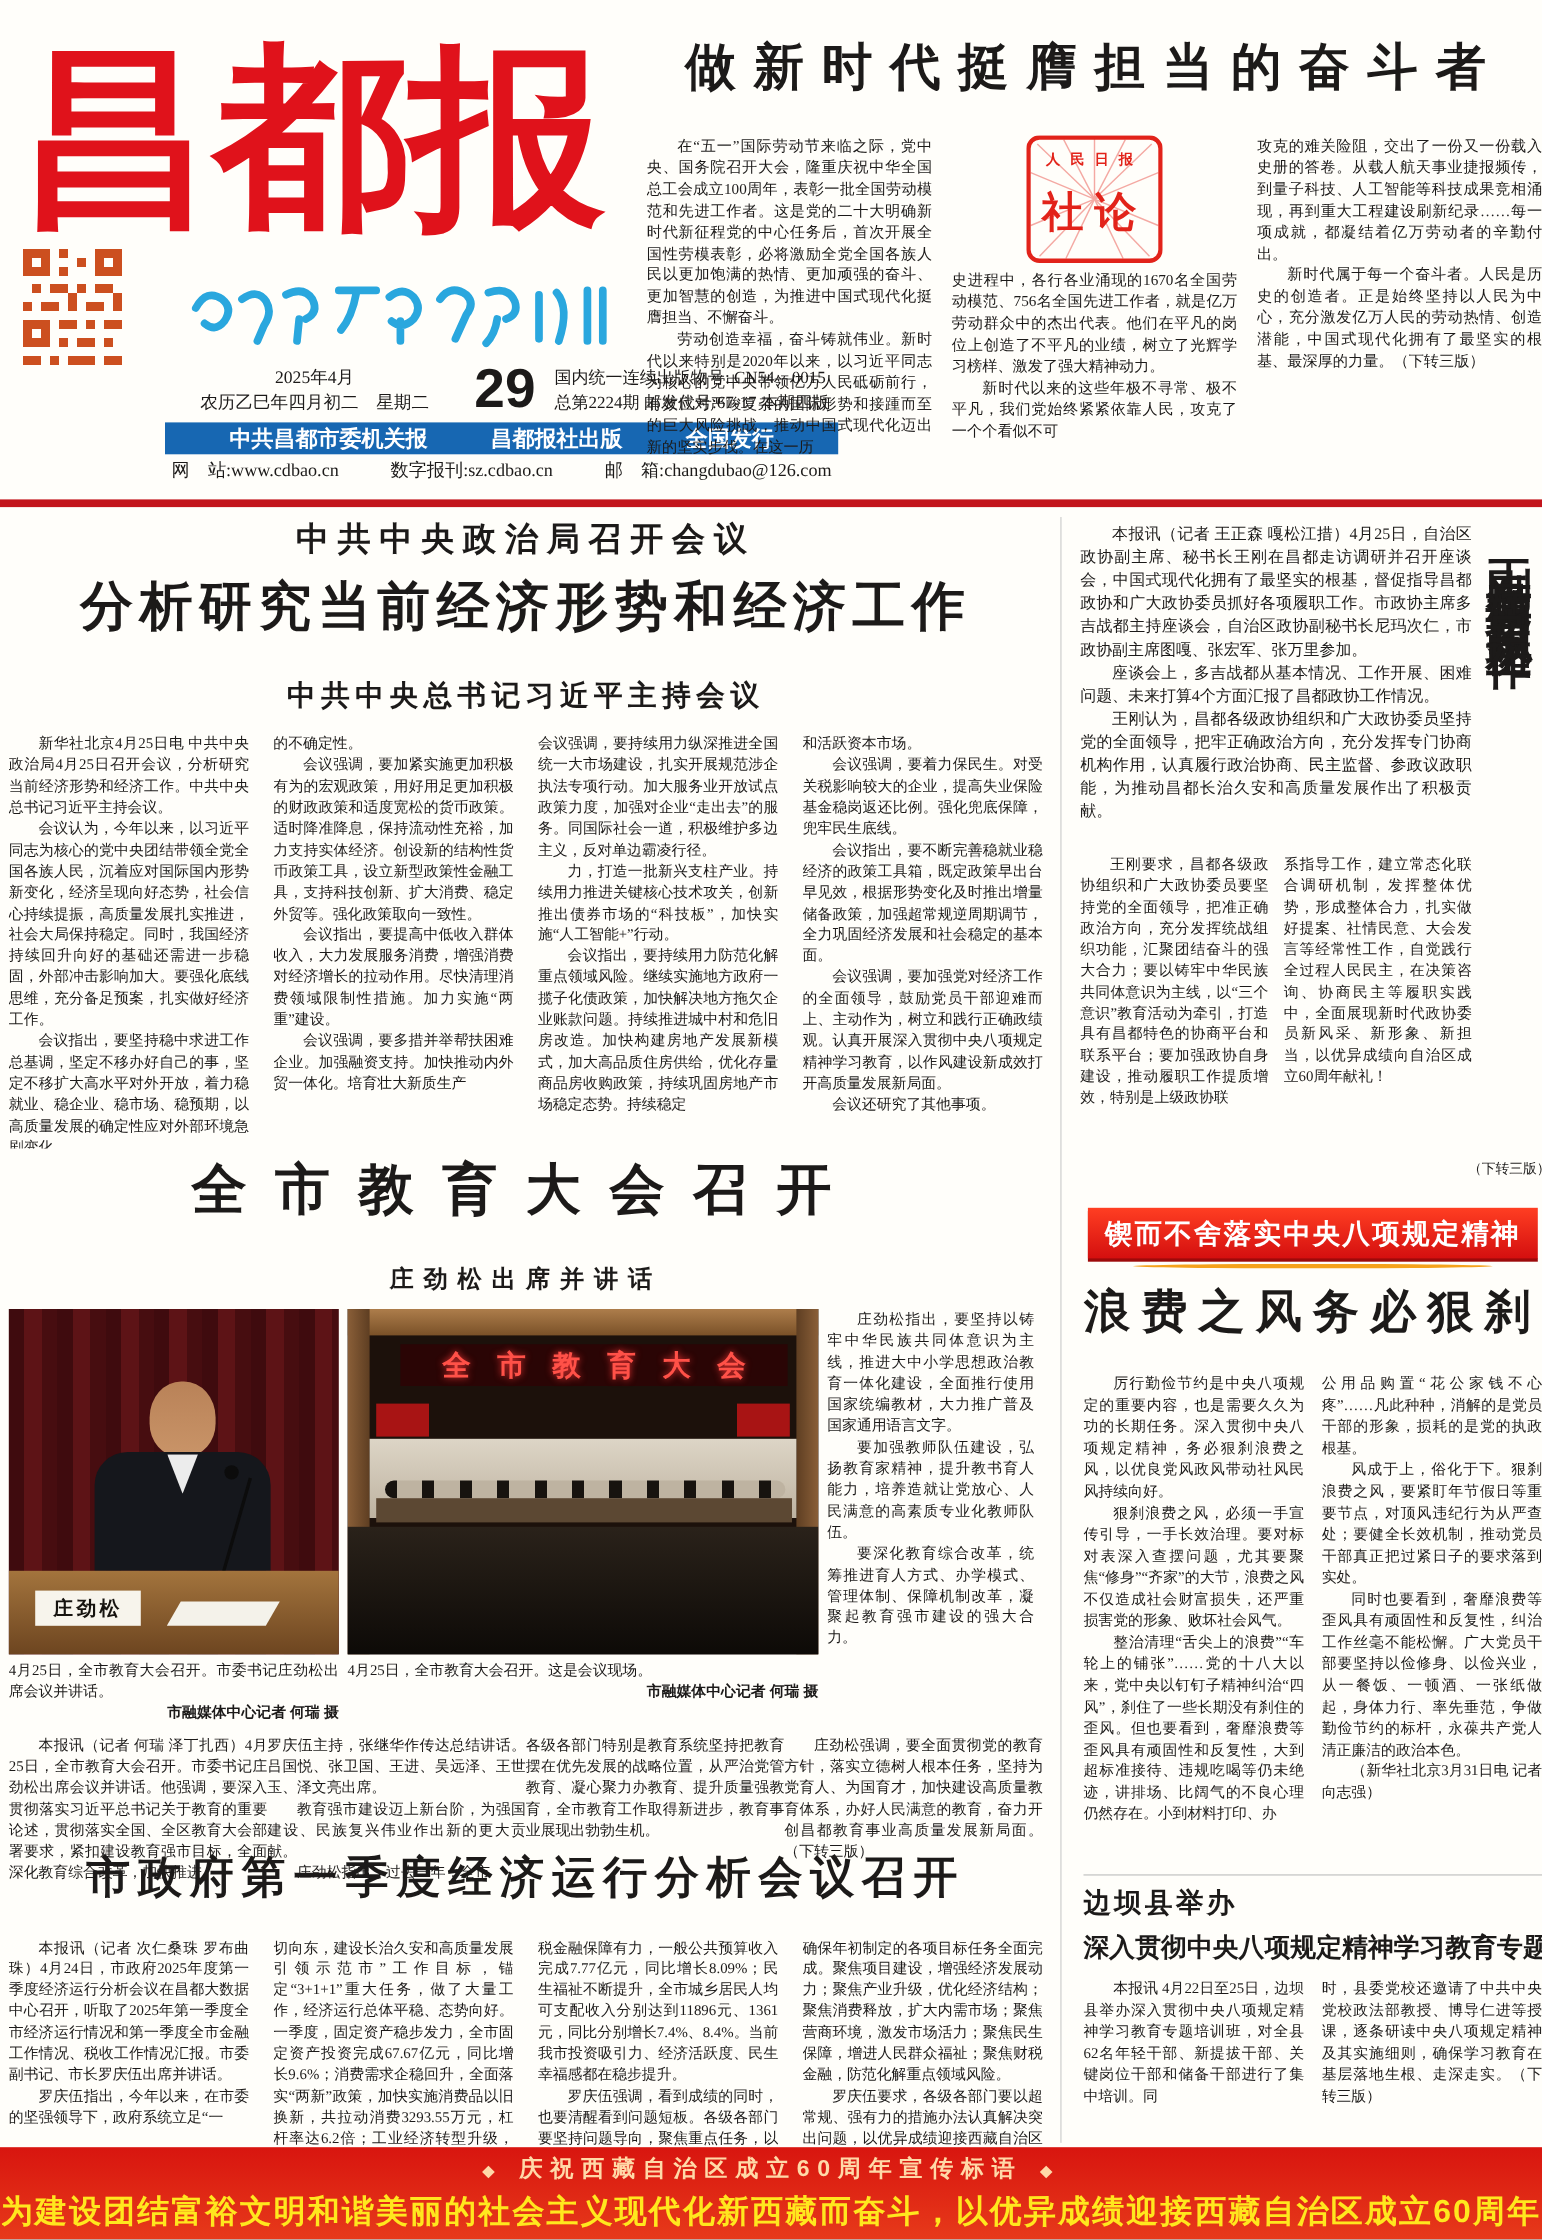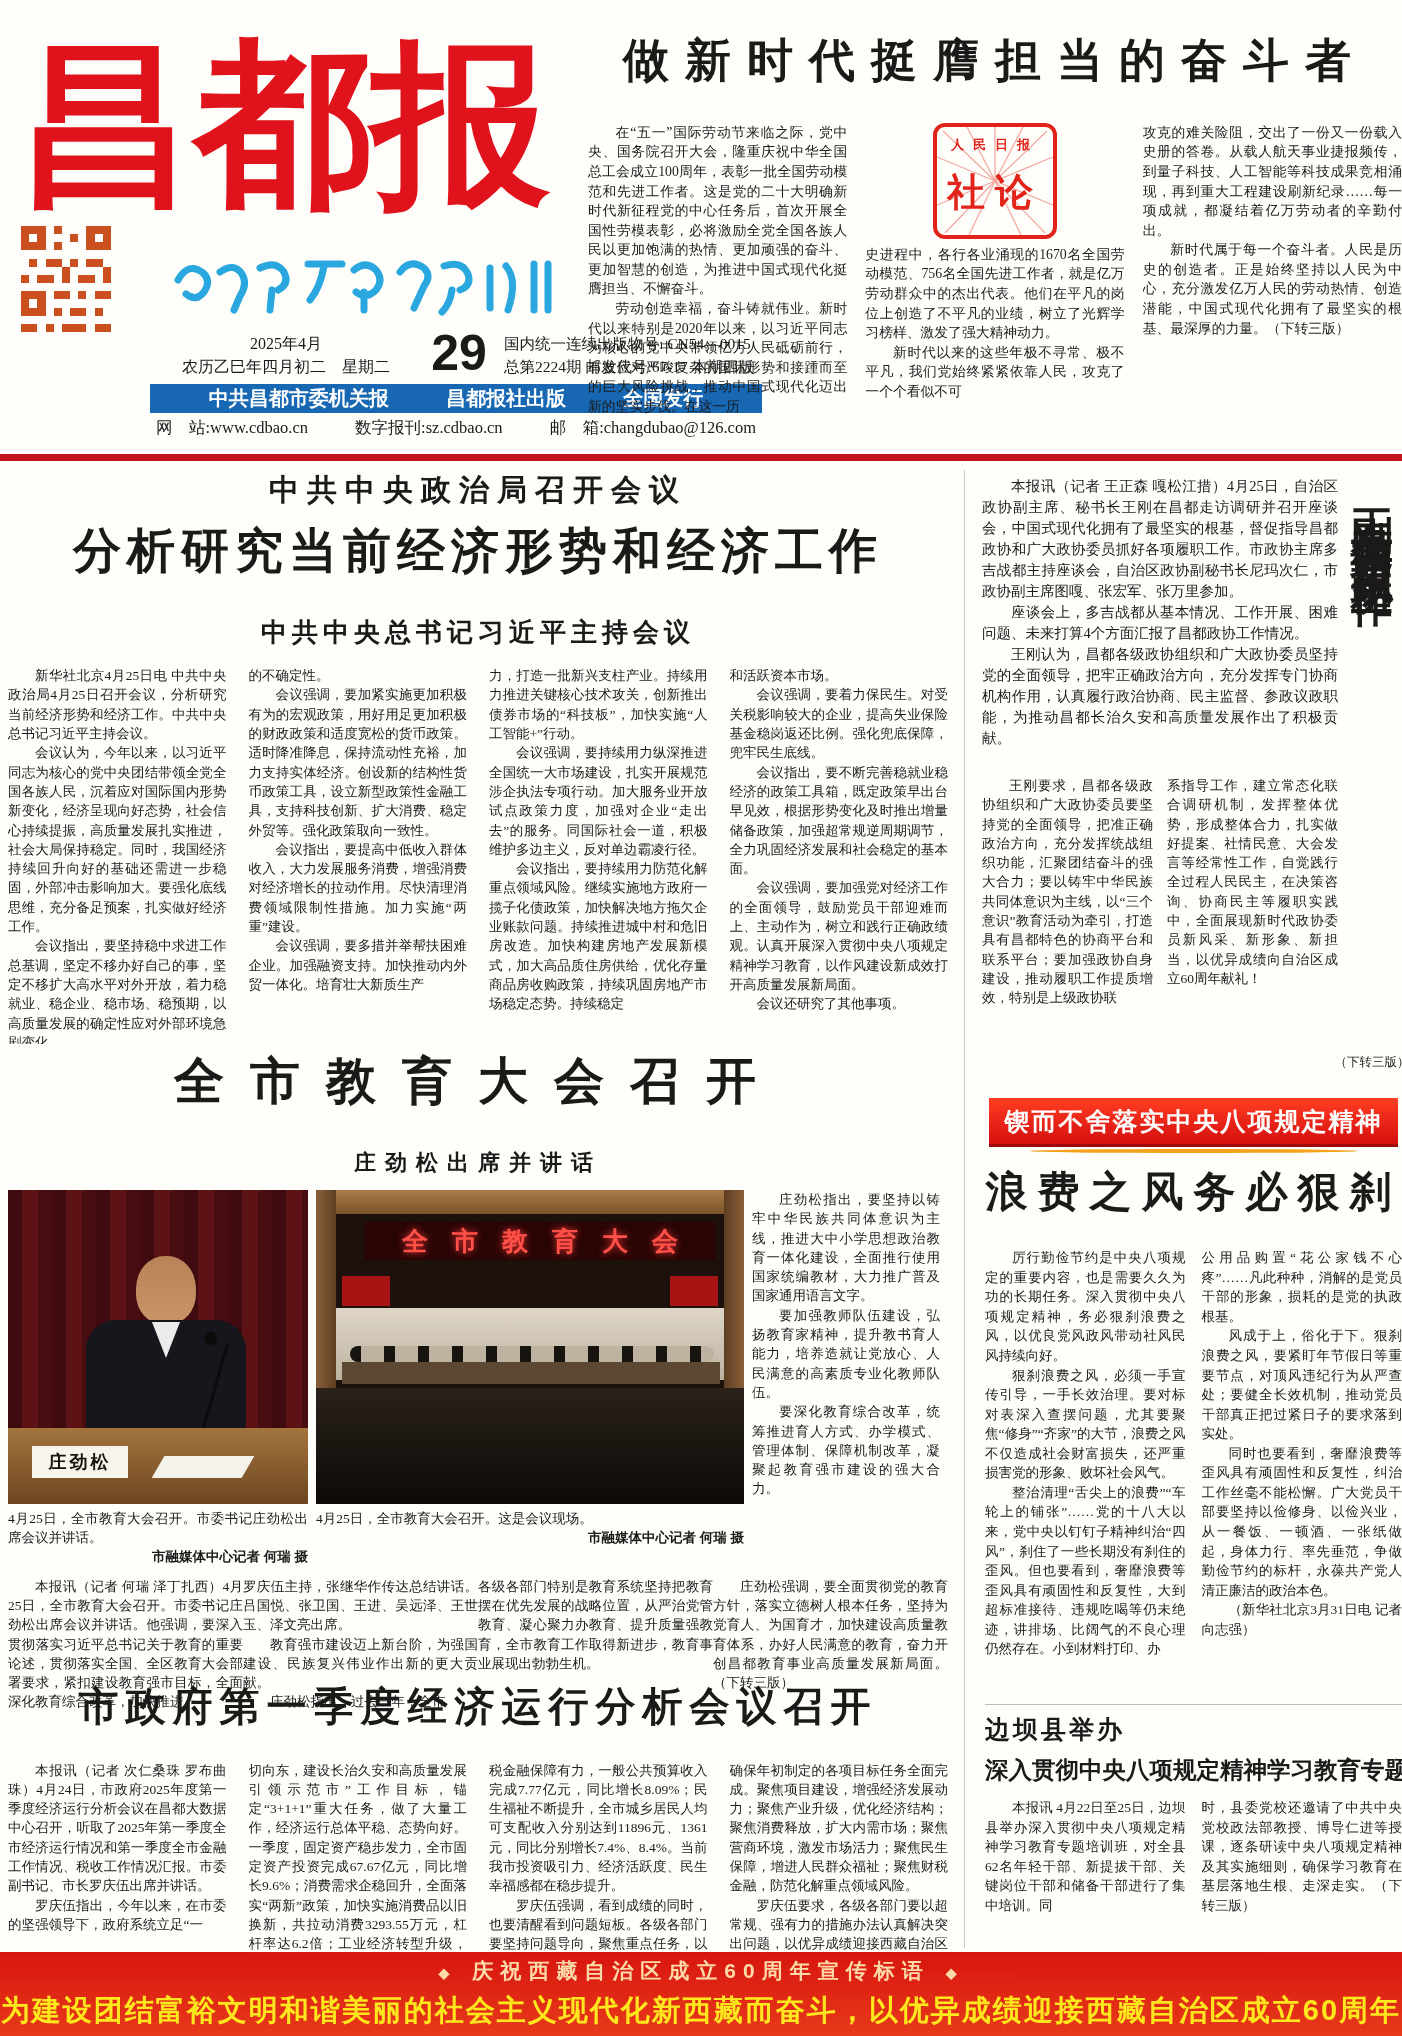--- a/index.html
+++ b/index.html
@@ -260,22 +260,22 @@
           <p>会议认为，今年以来，以习近平同志为核心的党中央团结带领全党全国各族人民，沉着应对国际国内形势新变化，经济呈现向好态势，社会信心持续提振，高质量发展扎实推进，社会大局保持稳定。同时，我国经济持续回升向好的基础还需进一步稳固，外部冲击影响加大。要强化底线思维，充分备足预案，扎实做好经济工作。</p>
           <p>会议指出，要坚持稳中求进工作总基调，坚定不移办好自己的事，坚定不移扩大高水平对外开放，着力稳就业、稳企业、稳市场、稳预期，以高质量发展的确定性应对外部环境急剧变化</p>
         </div>
       <div class="col cont">
           <p>的不确定性。</p>
           <p>会议强调，要加紧实施更加积极有为的宏观政策，用好用足更加积极的财政政策和适度宽松的货币政策。适时降准降息，保持流动性充裕，加力支持实体经济。创设新的结构性货币政策工具，设立新型政策性金融工具，支持科技创新、扩大消费、稳定外贸等。强化政策取向一致性。</p>
           <p>会议指出，要提高中低收入群体收入，大力发展服务消费，增强消费对经济增长的拉动作用。尽快清理消费领域限制性措施。加力实施“两重”建设。</p>
           <p>会议强调，要多措并举帮扶困难企业。加强融资支持。加快推动内外贸一体化。培育壮大新质生产</p>
         </div>
       <div class="col cont">
+          <p>会议强调，要持续用力纵深推进全国统一大市场建设，扎实开展规范涉企执法专项行动。加大服务业开放试点政策力度，加强对企业“走出去”的服务。同国际社会一道，积极维护多边主义，反对单边霸凌行径。</p>
           <p>力，打造一批新兴支柱产业。持续用力推进关键核心技术攻关，创新推出债券市场的“科技板”，加快实施“人工智能+”行动。</p>
-          <p>会议强调，要持续用力纵深推进全国统一大市场建设，扎实开展规范涉企执法专项行动。加大服务业开放试点政策力度，加强对企业“走出去”的服务。同国际社会一道，积极维护多边主义，反对单边霸凌行径。</p>
           <p>会议指出，要持续用力防范化解重点领域风险。继续实施地方政府一揽子化债政策，加快解决地方拖欠企业账款问题。持续推进城中村和危旧房改造。加快构建房地产发展新模式，加大高品质住房供给，优化存量商品房收购政策，持续巩固房地产市场稳定态势。持续稳定</p>
         </div>
       <div class="col cont">
           <p>和活跃资本市场。</p>
           <p>会议强调，要着力保民生。对受关税影响较大的企业，提高失业保险基金稳岗返还比例。强化兜底保障，兜牢民生底线。</p>
           <p>会议指出，要不断完善稳就业稳经济的政策工具箱，既定政策早出台早见效，根据形势变化及时推出增量储备政策，加强超常规逆周期调节，全力巩固经济发展和社会稳定的基本面。</p>
           <p>会议强调，要加强党对经济工作的全面领导，鼓励党员干部迎难而上、主动作为，树立和践行正确政绩观。认真开展深入贯彻中央八项规定精神学习教育，以作风建设新成效打开高质量发展新局面。</p>
           <p>会议还研究了其他事项。</p>
         </div>
     </div>

